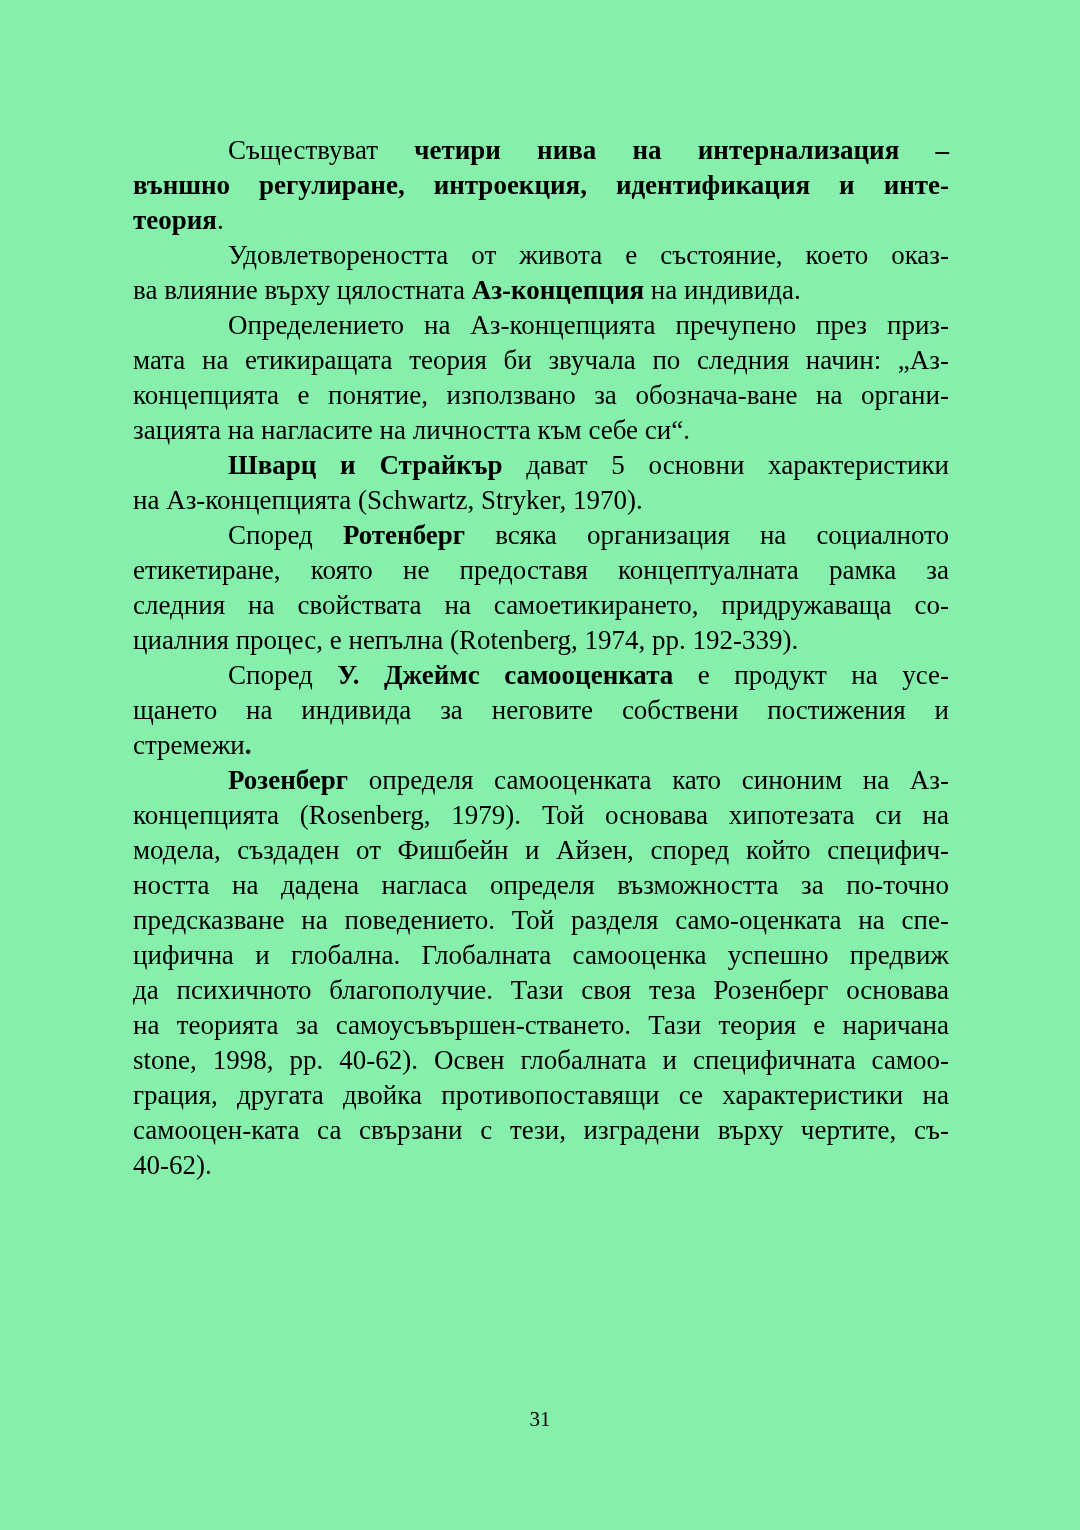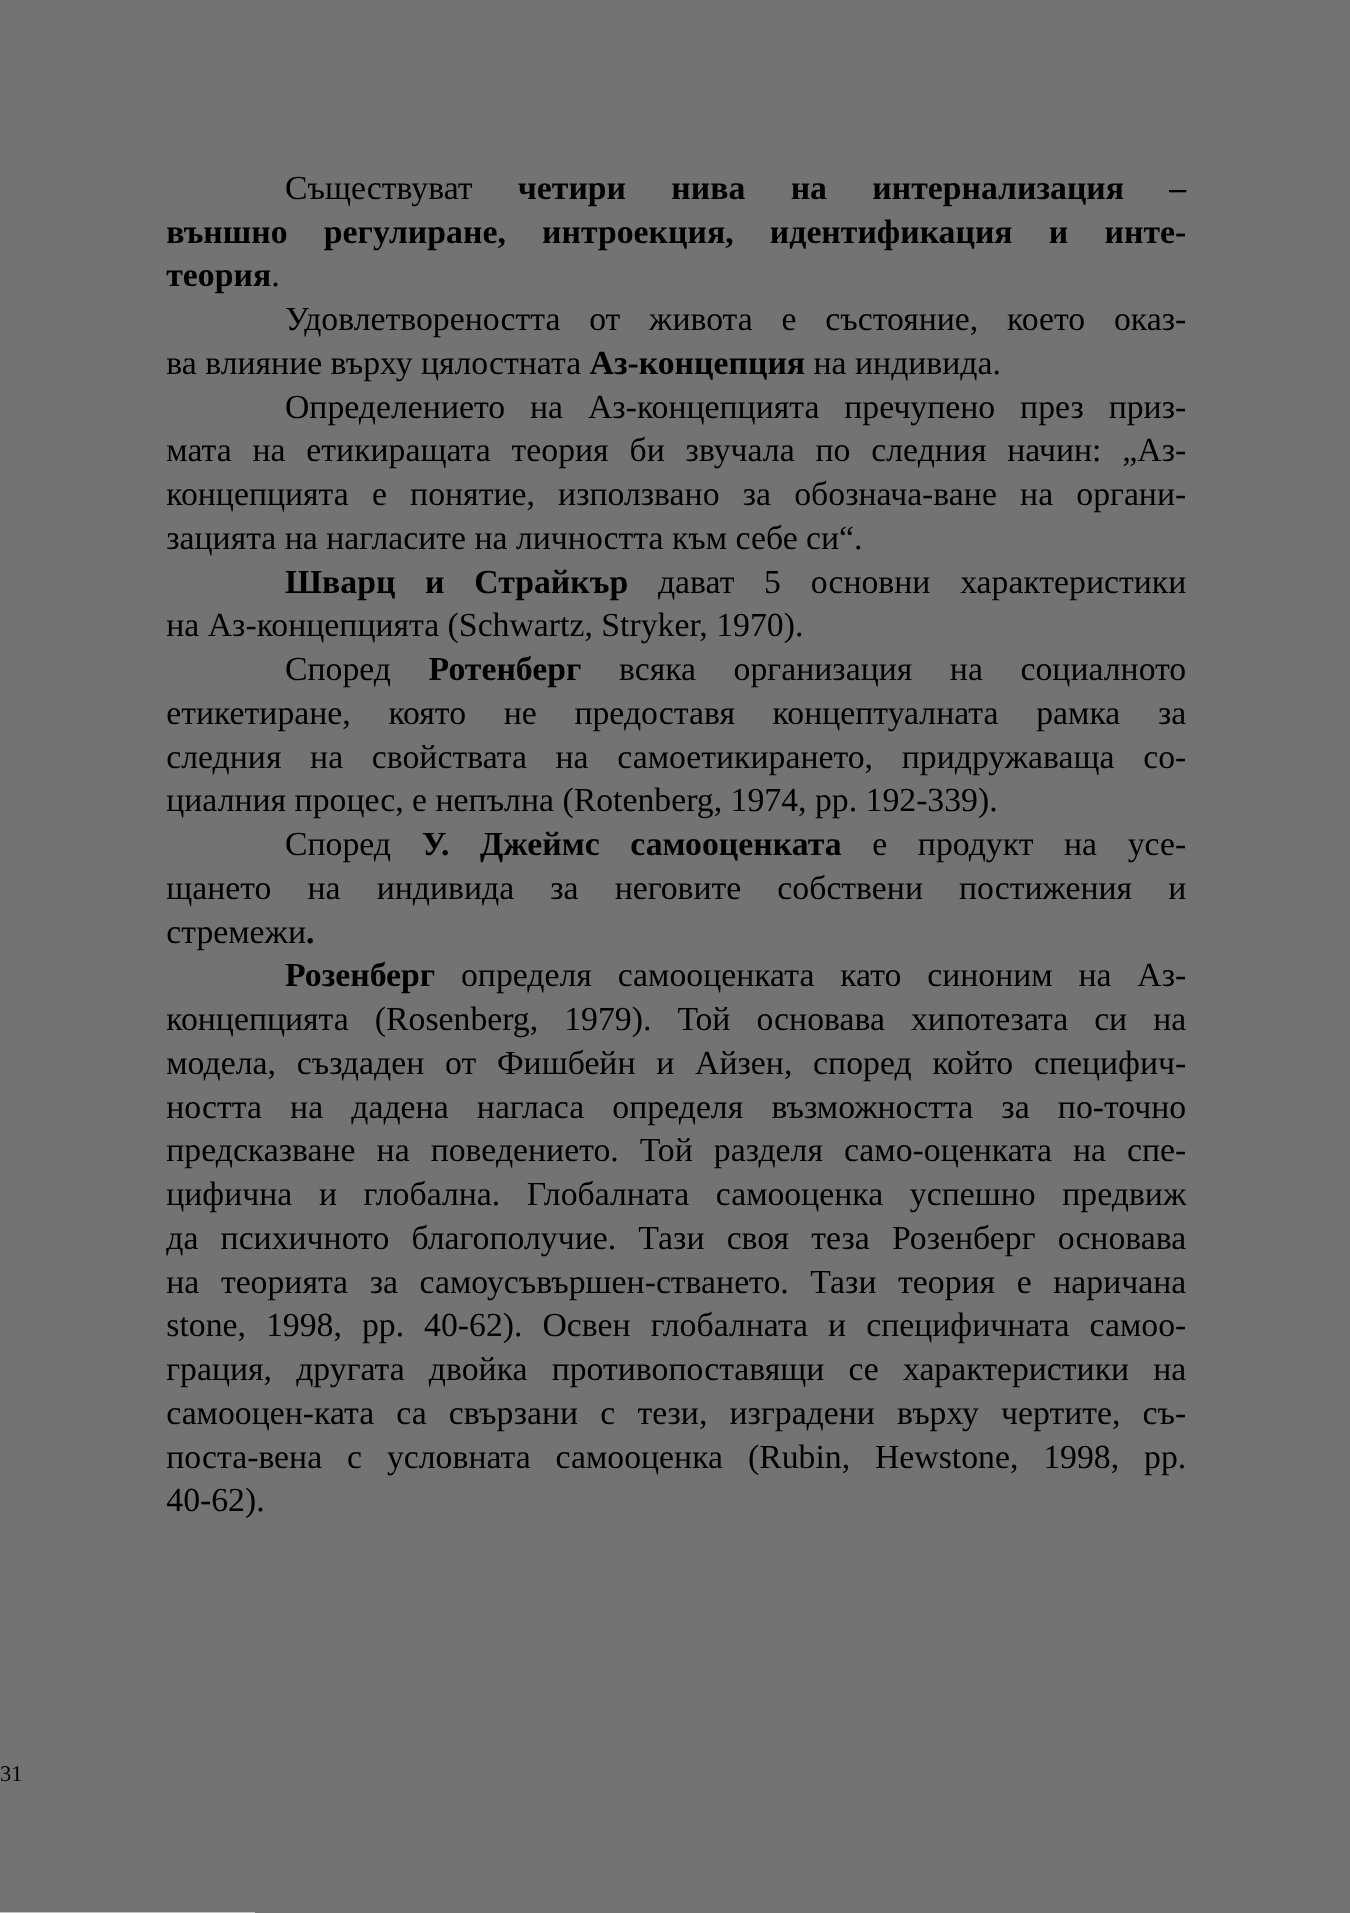--- a/index.html
+++ b/index.html
@@ -4,21 +4,21 @@
 <style>
   html, body {
     margin: 0;
     padding: 0;
     background: #ffffff;
   }
   .page {
     position: relative;
     width: 1080px;
     height: 1530px;
-    background: #737373;
+    background: #86efac;
     color: #000000;
     font-family: "Liberation Serif", "DejaVu Serif", serif;
     overflow: hidden;
   }
   .text-block {
     position: absolute;
     left: 133px;
     top: 133px;
     width: 816px;
     font-size: 27px;
@@ -42,21 +42,22 @@
     font-weight: 400;
   }
   .run.bold {
     font-weight: 700;
   }
   .page-number {
     position: absolute;
     top: 1402px;
     left: 0;
     width: 100%;
-    font-size: 18px;
+    text-align: center;
+    font-size: 21px;
     line-height: 35px;
   }
 </style>
 </head>
 <body>
 
 <div class="page">
   <div class="text-block">
       <div class="paragraph">
         <div class="line first"><span class="run">Съществуват </span><span class="run bold">четири нива на интернализация –</span></div>
@@ -93,18 +94,17 @@
         <div class="line"><span class="run">концепцията (Rosenberg, 1979). Той основава хипотезата си на</span></div>
         <div class="line"><span class="run">модела, създаден от Фишбейн и Айзен, според който специфич-</span></div>
         <div class="line"><span class="run">ността на дадена нагласа определя възможността за по-точно</span></div>
         <div class="line"><span class="run">предсказване на поведението. Той разделя само-оценката на спе-</span></div>
         <div class="line"><span class="run">цифична и глобална. Глобалната самооценка успешно предвиж</span></div>
         <div class="line"><span class="run">да психичното благополучие. Тази своя теза Розенберг основава</span></div>
         <div class="line"><span class="run">на теорията за самоусъвършен-стването. Тази теория е наричана</span></div>
         <div class="line"><span class="run">stone, 1998, pp. 40-62). Освен глобалната и специфичната самоо-</span></div>
         <div class="line"><span class="run">грация, другата двойка противопоставящи се характеристики на</span></div>
         <div class="line"><span class="run">самооцен-ката са свързани с тези, изградени върху чертите, съ-</span></div>
-        <div class="line"><span class="run">поста-вена с условната самооценка (Rubin, Hewstone, 1998, pp.</span></div>
         <div class="line last"><span class="run">40-62).</span></div>
       </div>
     </div>
   <div class="page-number">31</div>
 </div>
 
 </body></html>

